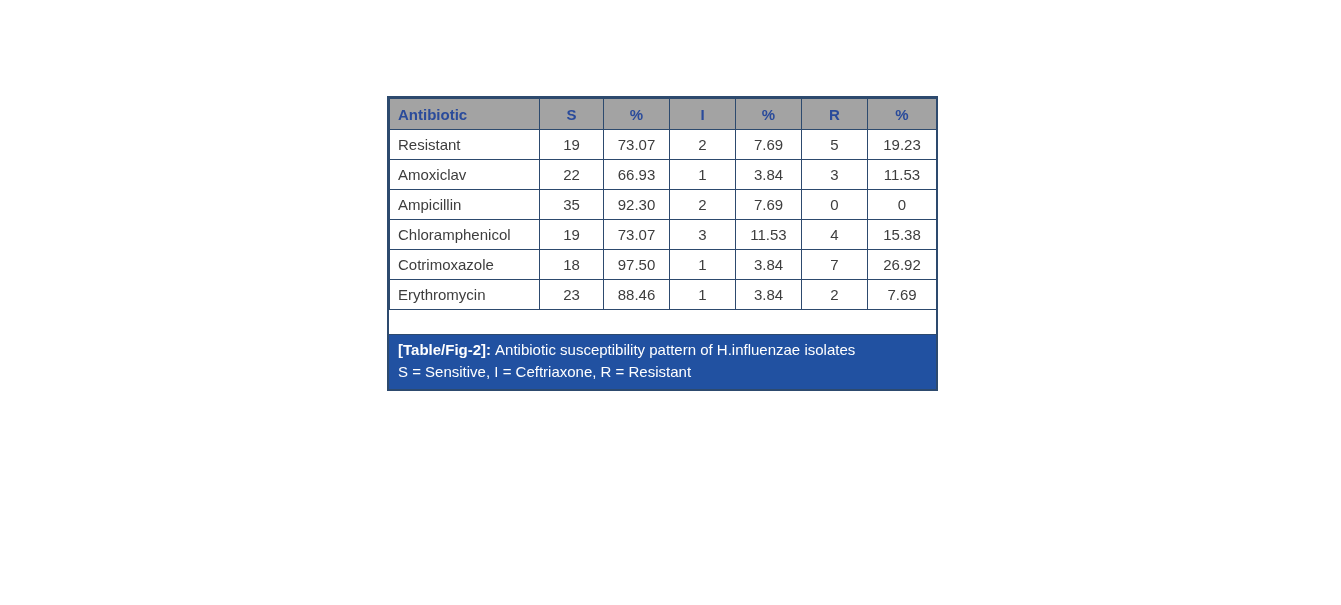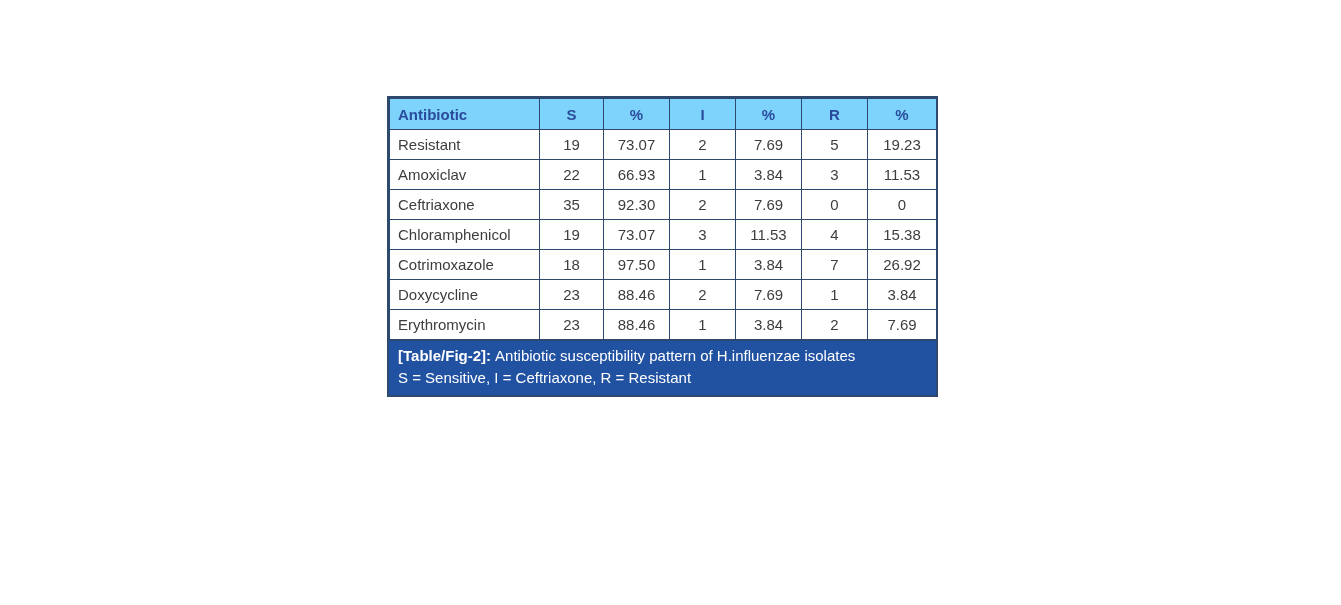--- a/index.html
+++ b/index.html
@@ -25,21 +25,21 @@
   table.susceptibility-table th,
   table.susceptibility-table td {
     border: 1px solid #2d4a6e;
     font-size: 15px;
     text-align: center;
     vertical-align: middle;
     height: 30px;
     padding: 2px 4px;
   }
   table.susceptibility-table th {
-    background: #7dd3fc;
+    background: #a3a3a3;
     color: #2a4b9b;
     font-weight: bold;
     height: 31px;
   }
   table.susceptibility-table td {
     background: #ffffff;
     color: #3d3d3d;
     font-weight: normal;
     text-align: center;
   }
@@ -55,20 +55,21 @@
   col.c-ip   { width: 66px; }
   col.c-r    { width: 66px; }
   col.c-rp   { width: 69px; }
   .caption {
     background: #2151a1;
     color: #ffffff;
     font-size: 15px;
     line-height: 22px;
     padding: 4px 10px 6px 9px;
     border-top: 1px solid #2d4a6e;
+    margin-top: 24px;
   }
   .caption .caption-label {
     font-weight: bold;
     margin-right: 4px;
   }
 </style>
 </head>
 <body>
 
 <div class="figure">
@@ -106,21 +107,21 @@
       <tr>
         <td class="col-name">Amoxiclav</td>
         <td>22</td>
         <td>66.93</td>
         <td>1</td>
         <td>3.84</td>
         <td>3</td>
         <td>11.53</td>
       </tr>
       <tr>
-        <td class="col-name">Ceftriaxone</td>
+        <td class="col-name">Ampicillin</td>
         <td>35</td>
         <td>92.30</td>
         <td>2</td>
         <td>7.69</td>
         <td>0</td>
         <td>0</td>
       </tr>
       <tr>
         <td class="col-name">Chloramphenicol</td>
         <td>19</td>
@@ -133,29 +134,20 @@
       <tr>
         <td class="col-name">Cotrimoxazole</td>
         <td>18</td>
         <td>97.50</td>
         <td>1</td>
         <td>3.84</td>
         <td>7</td>
         <td>26.92</td>
       </tr>
       <tr>
-        <td class="col-name">Doxycycline</td>
-        <td>23</td>
-        <td>88.46</td>
-        <td>2</td>
-        <td>7.69</td>
-        <td>1</td>
-        <td>3.84</td>
-      </tr>
-      <tr>
         <td class="col-name">Erythromycin</td>
         <td>23</td>
         <td>88.46</td>
         <td>1</td>
         <td>3.84</td>
         <td>2</td>
         <td>7.69</td>
       </tr>
     </tbody>
   </table>

